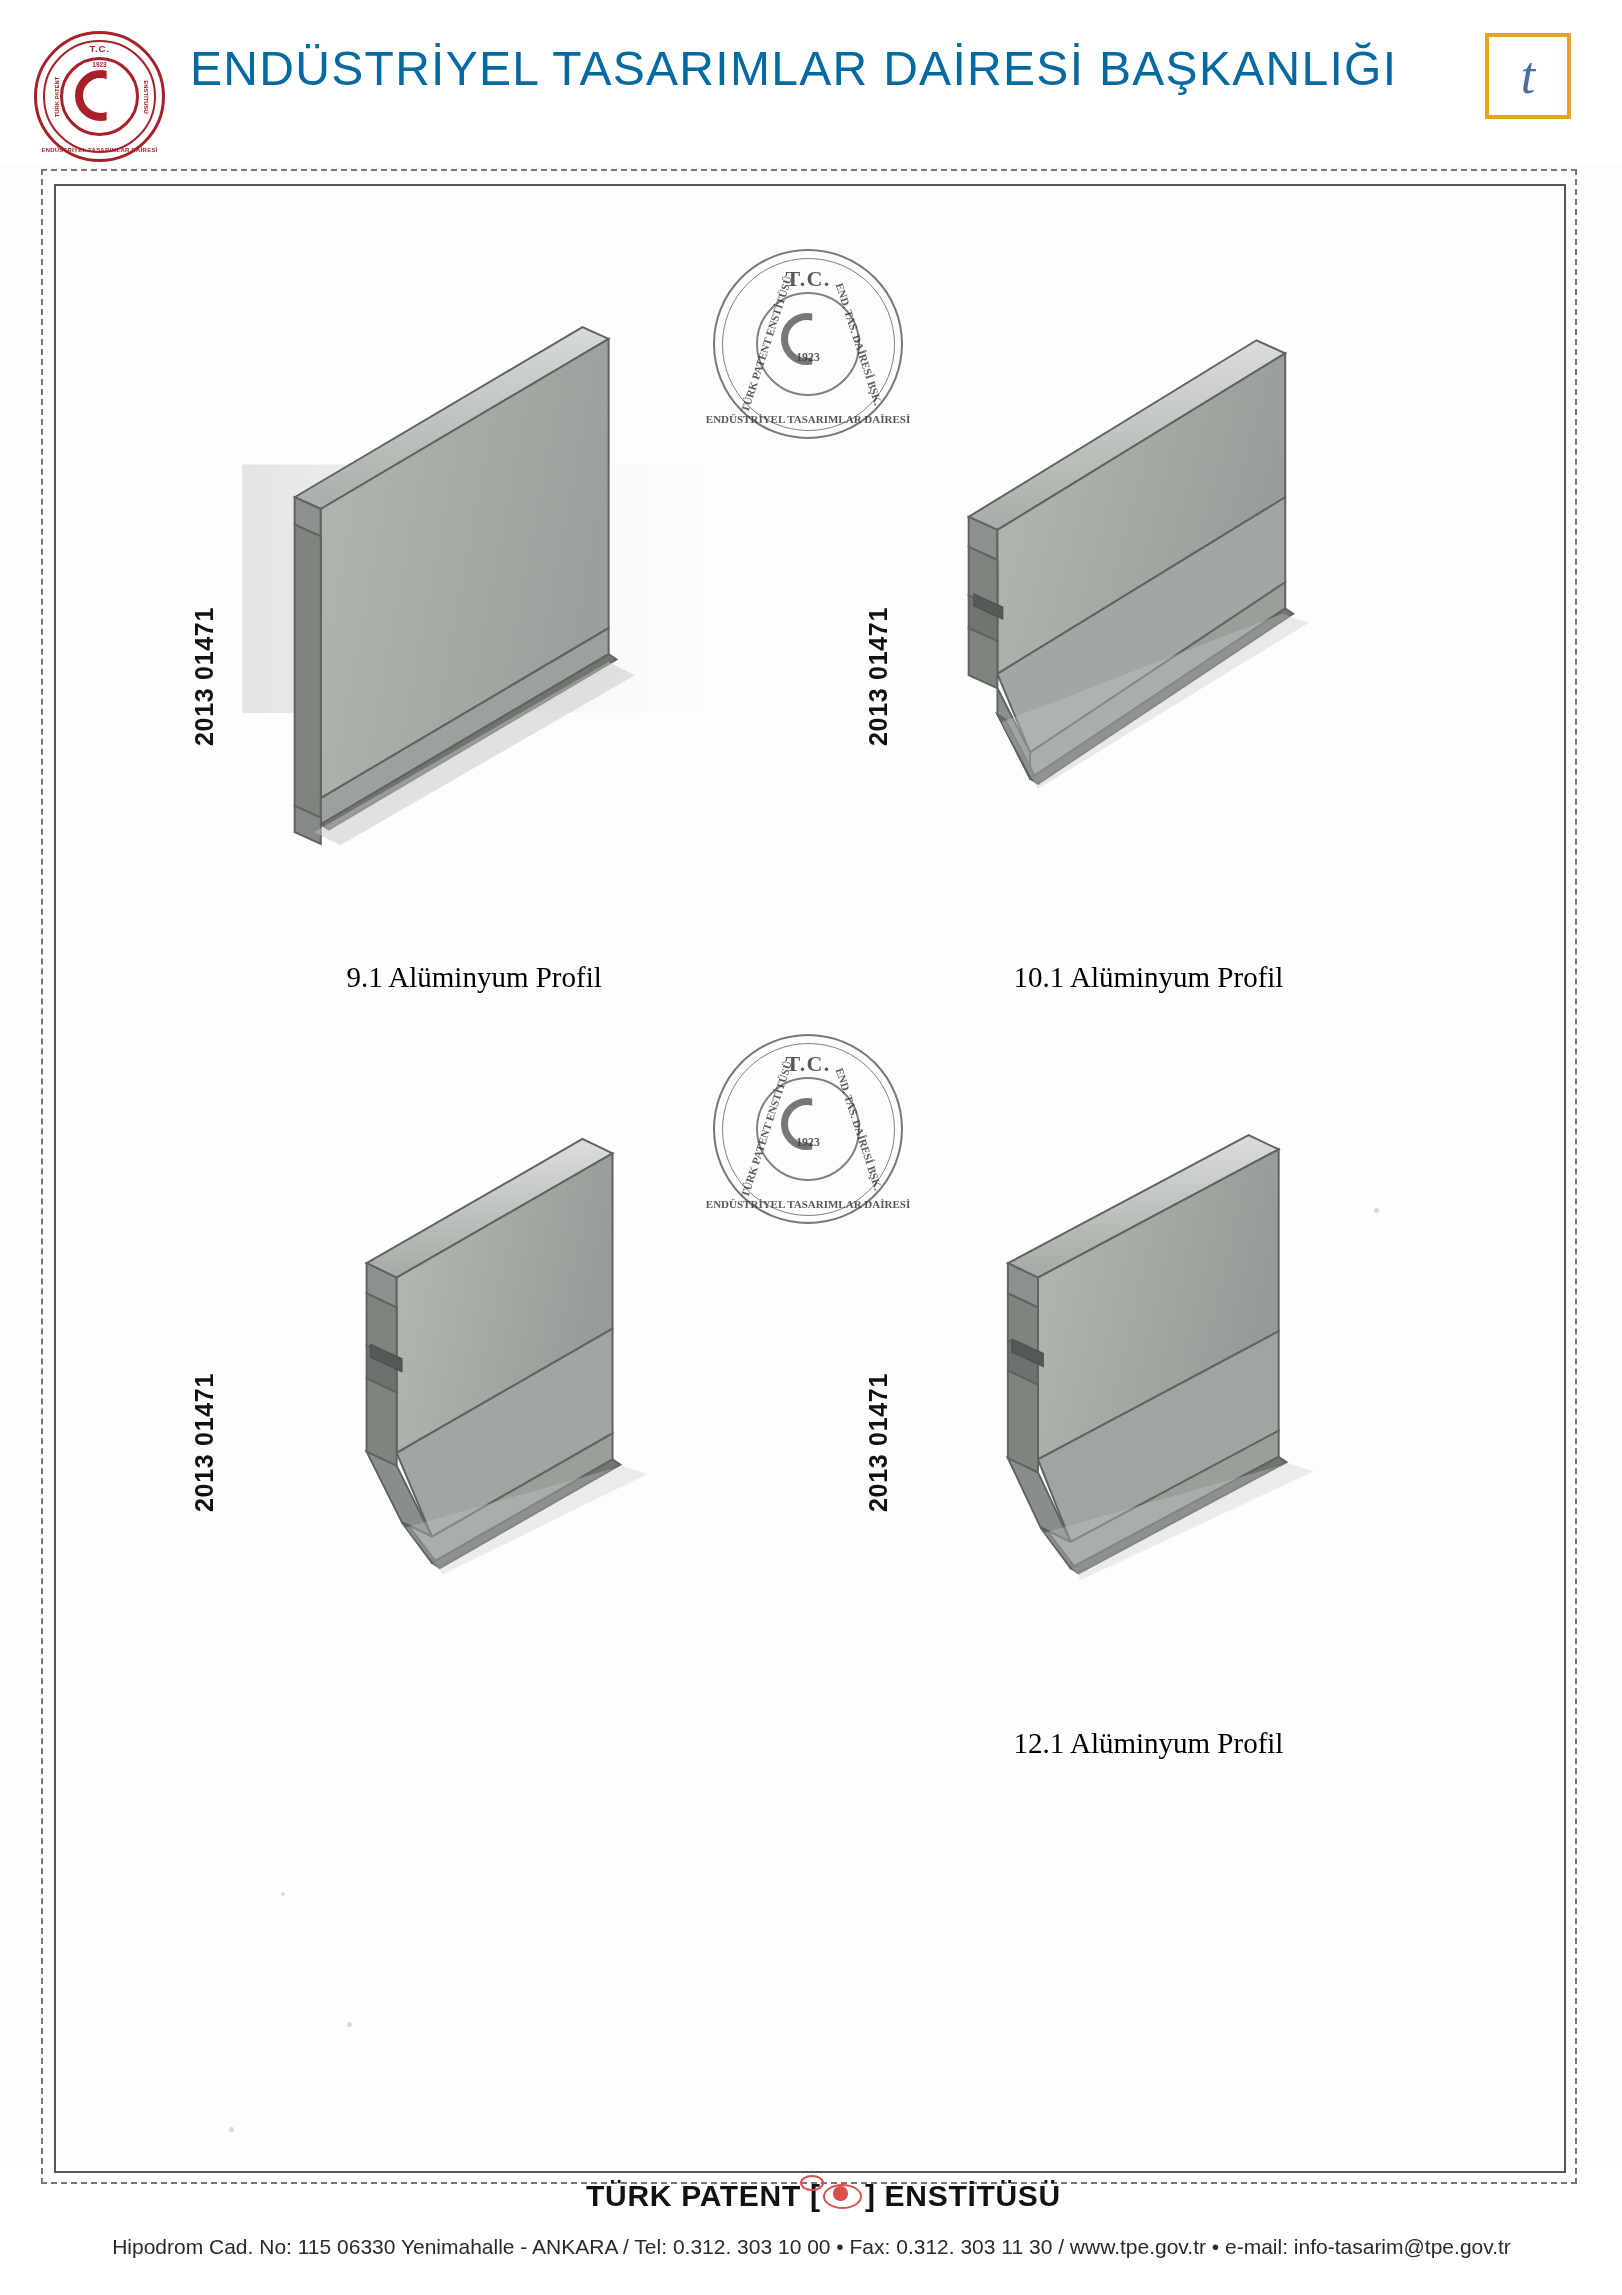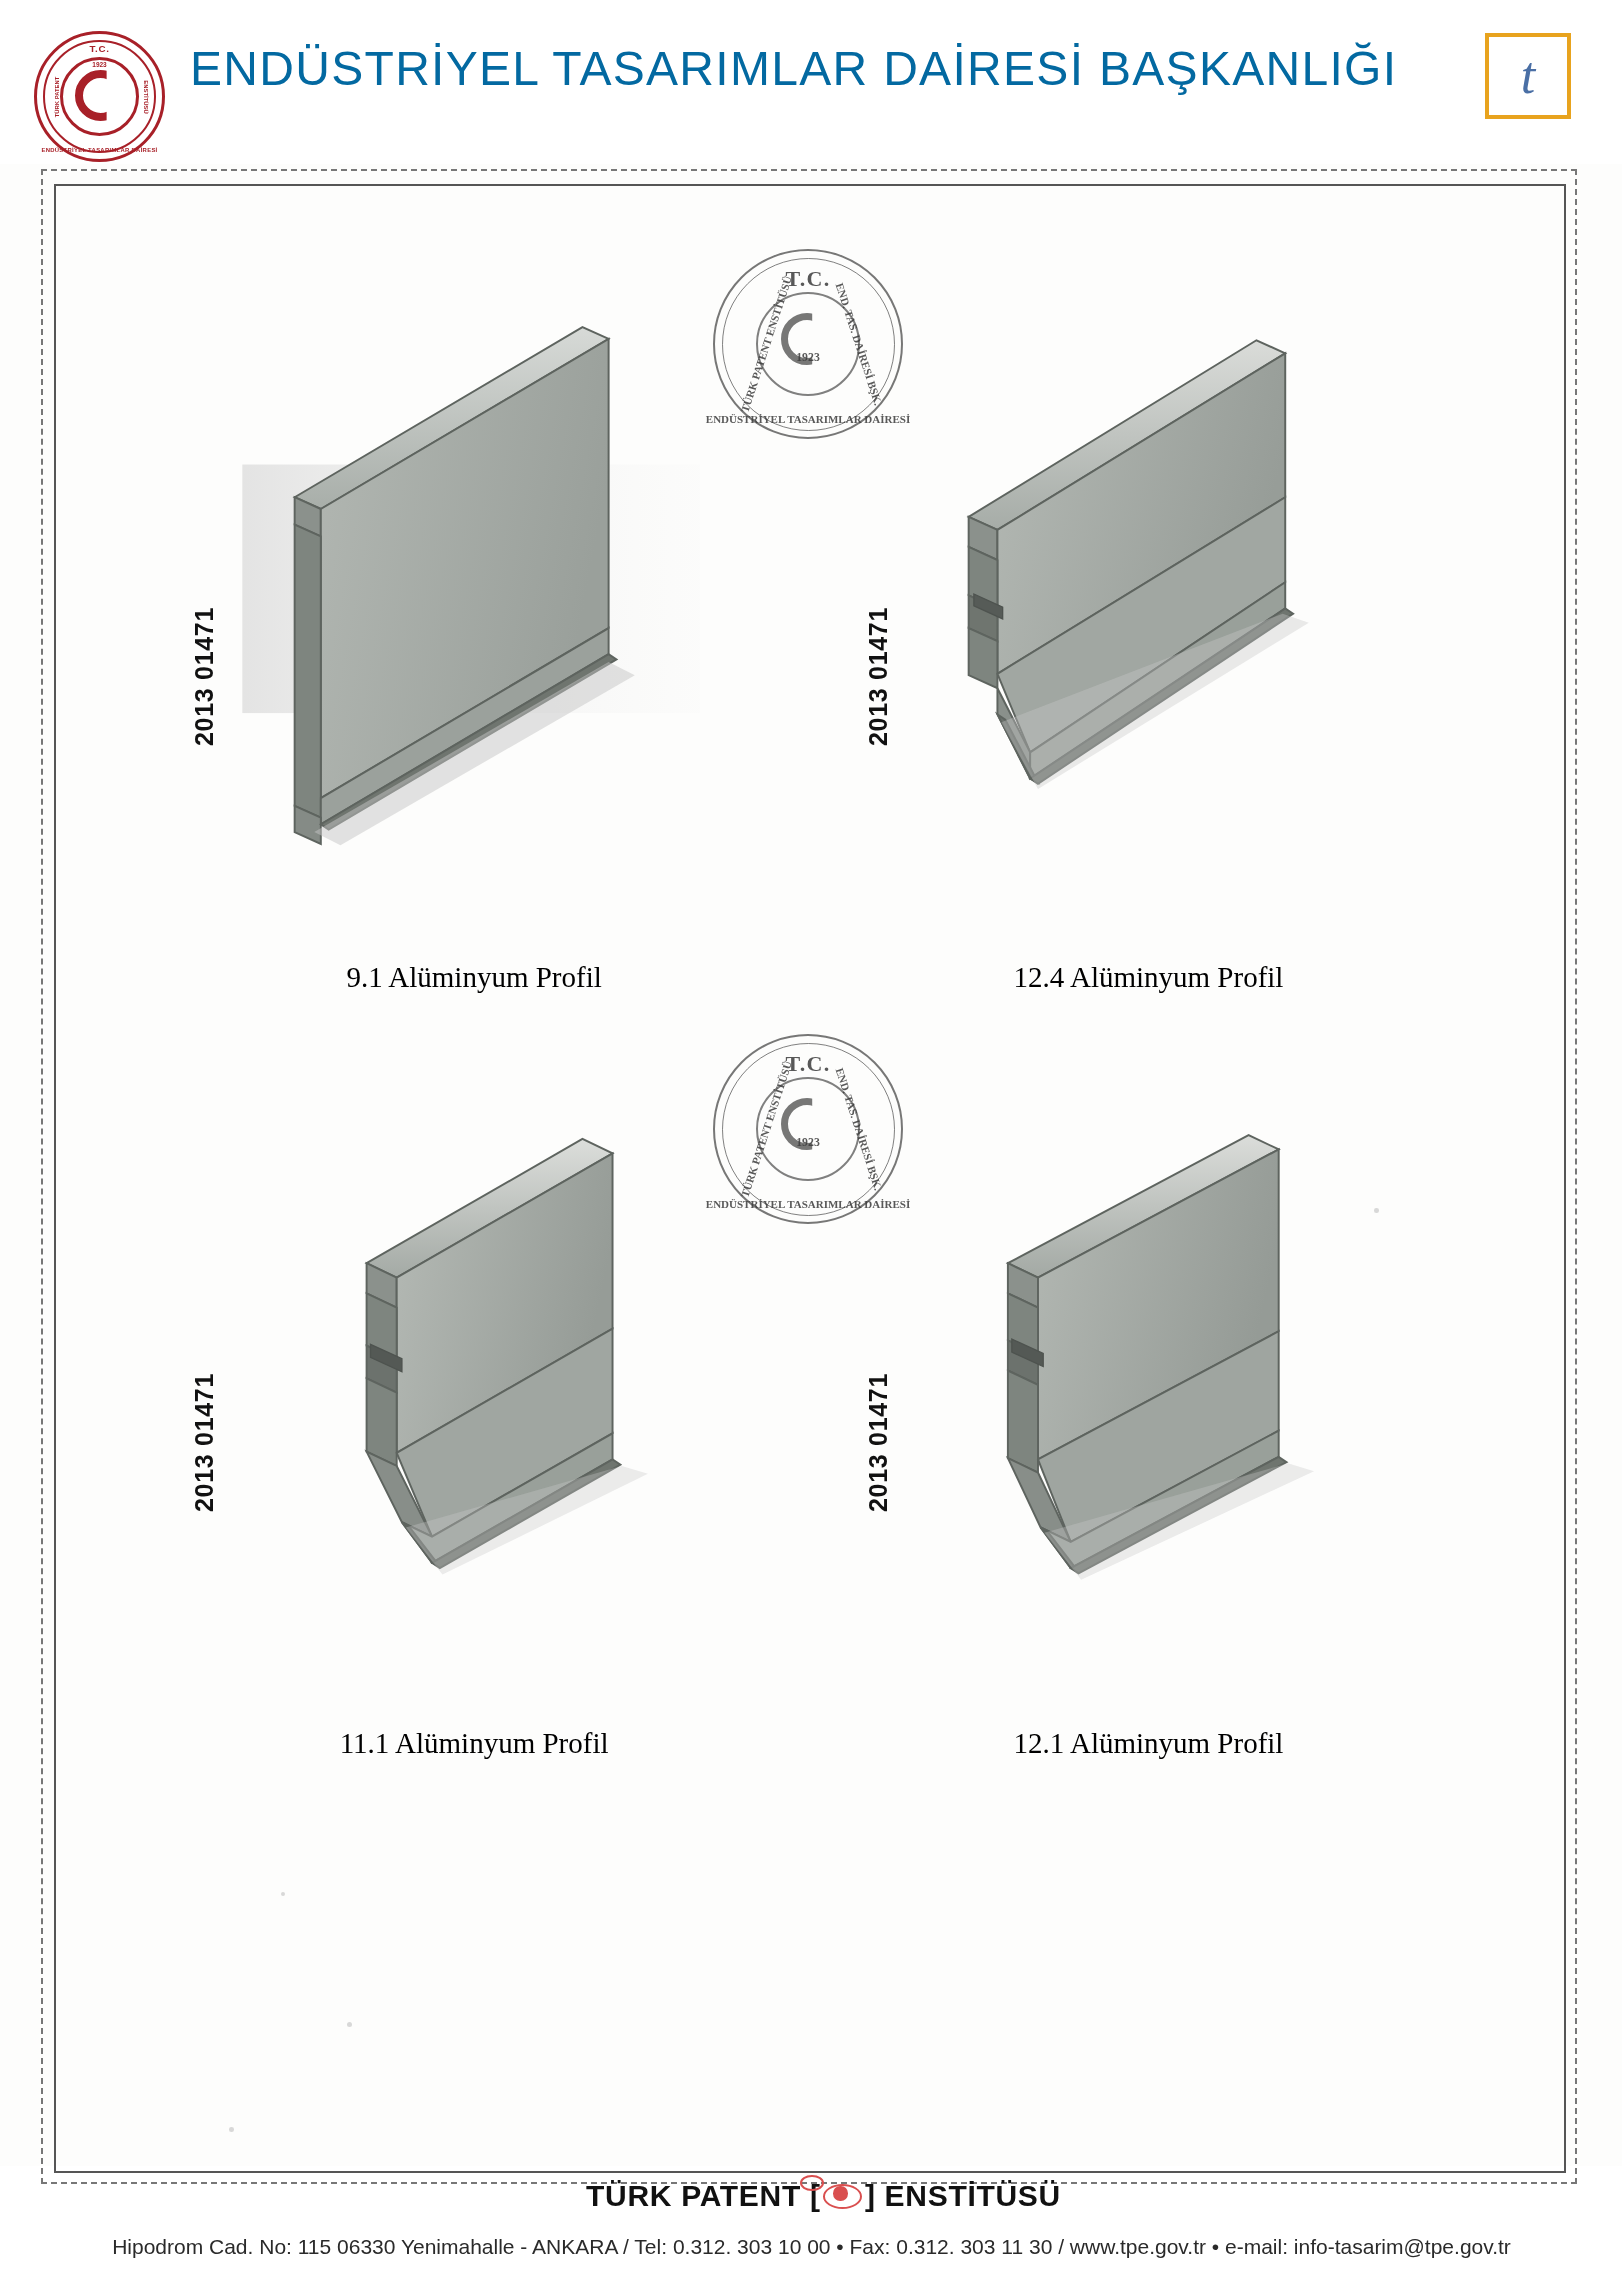--- a/index.html
+++ b/index.html
@@ -490,21 +490,21 @@
 
           <polygon points="164,592 214,690 214,730 164,632" fill="#8a908b" stroke="#5e645f" stroke-width="3"></polygon>
           <polygon points="214,690 604,430 604,470 214,730" fill="#99a09a" stroke="#5e645f" stroke-width="3"></polygon>
 
           <polygon points="164,632 214,730 226,736 176,640" fill="#6b716c" stroke="#5e645f" stroke-width="3"></polygon>
           <polygon points="214,730 604,470 616,478 226,738" fill="#6f756f" stroke="#5e645f" stroke-width="3"></polygon>
 
           <polygon points="170,644 226,746 640,492 600,478" fill="#c8c8c8" opacity="0.38"></polygon>
         </svg>
       </div>
-      <div class="fig-caption">12.4 Alüminyum Profil</div>
+      <div class="fig-caption">10.1 Alüminyum Profil</div>
     </div>
 
     <div class="fig-cell c10">
       <div class="side-label">2013 01471</div>
       <div class="fig-art">
         <svg viewBox="0 0 900 980" xmlns="http://www.w3.org/2000/svg">
           <defs>
             <linearGradient id="g3face" x1="0" y1="0" x2="1" y2="0.3">
               <stop offset="0" stop-color="#b5bab5"></stop>
               <stop offset="1" stop-color="#969c97"></stop>
@@ -530,21 +530,20 @@
           <polygon points="230,588 276,610 330,718 284,696" fill="#888e89" stroke="#5e645f" stroke-width="3"></polygon>
 
           <polygon points="284,696 330,718 606,560 606,600 330,758" fill="#99a09a" stroke="#5e645f" stroke-width="3"></polygon>
 
           <polygon points="284,696 296,704 342,764 330,758" fill="#6b716c" stroke="#5e645f" stroke-width="3"></polygon>
           <polygon points="330,758 606,600 618,608 342,766" fill="#6f756f" stroke="#5e645f" stroke-width="3"></polygon>
 
           <polygon points="290,704 346,776 660,622 620,610" fill="#c8c8c8" opacity="0.35"></polygon>
         </svg>
       </div>
-      <div class="fig-caption">11.1 Alüminyum Profil</div>
     </div>
 
     <div class="fig-cell c11">
       <div class="side-label">2013 01471</div>
       <div class="fig-art">
         <svg viewBox="0 0 900 980" xmlns="http://www.w3.org/2000/svg">
           <defs>
             <linearGradient id="g4face" x1="0" y1="0" x2="1" y2="0.3">
               <stop offset="0" stop-color="#b3b8b3"></stop>
               <stop offset="1" stop-color="#959b96"></stop>

